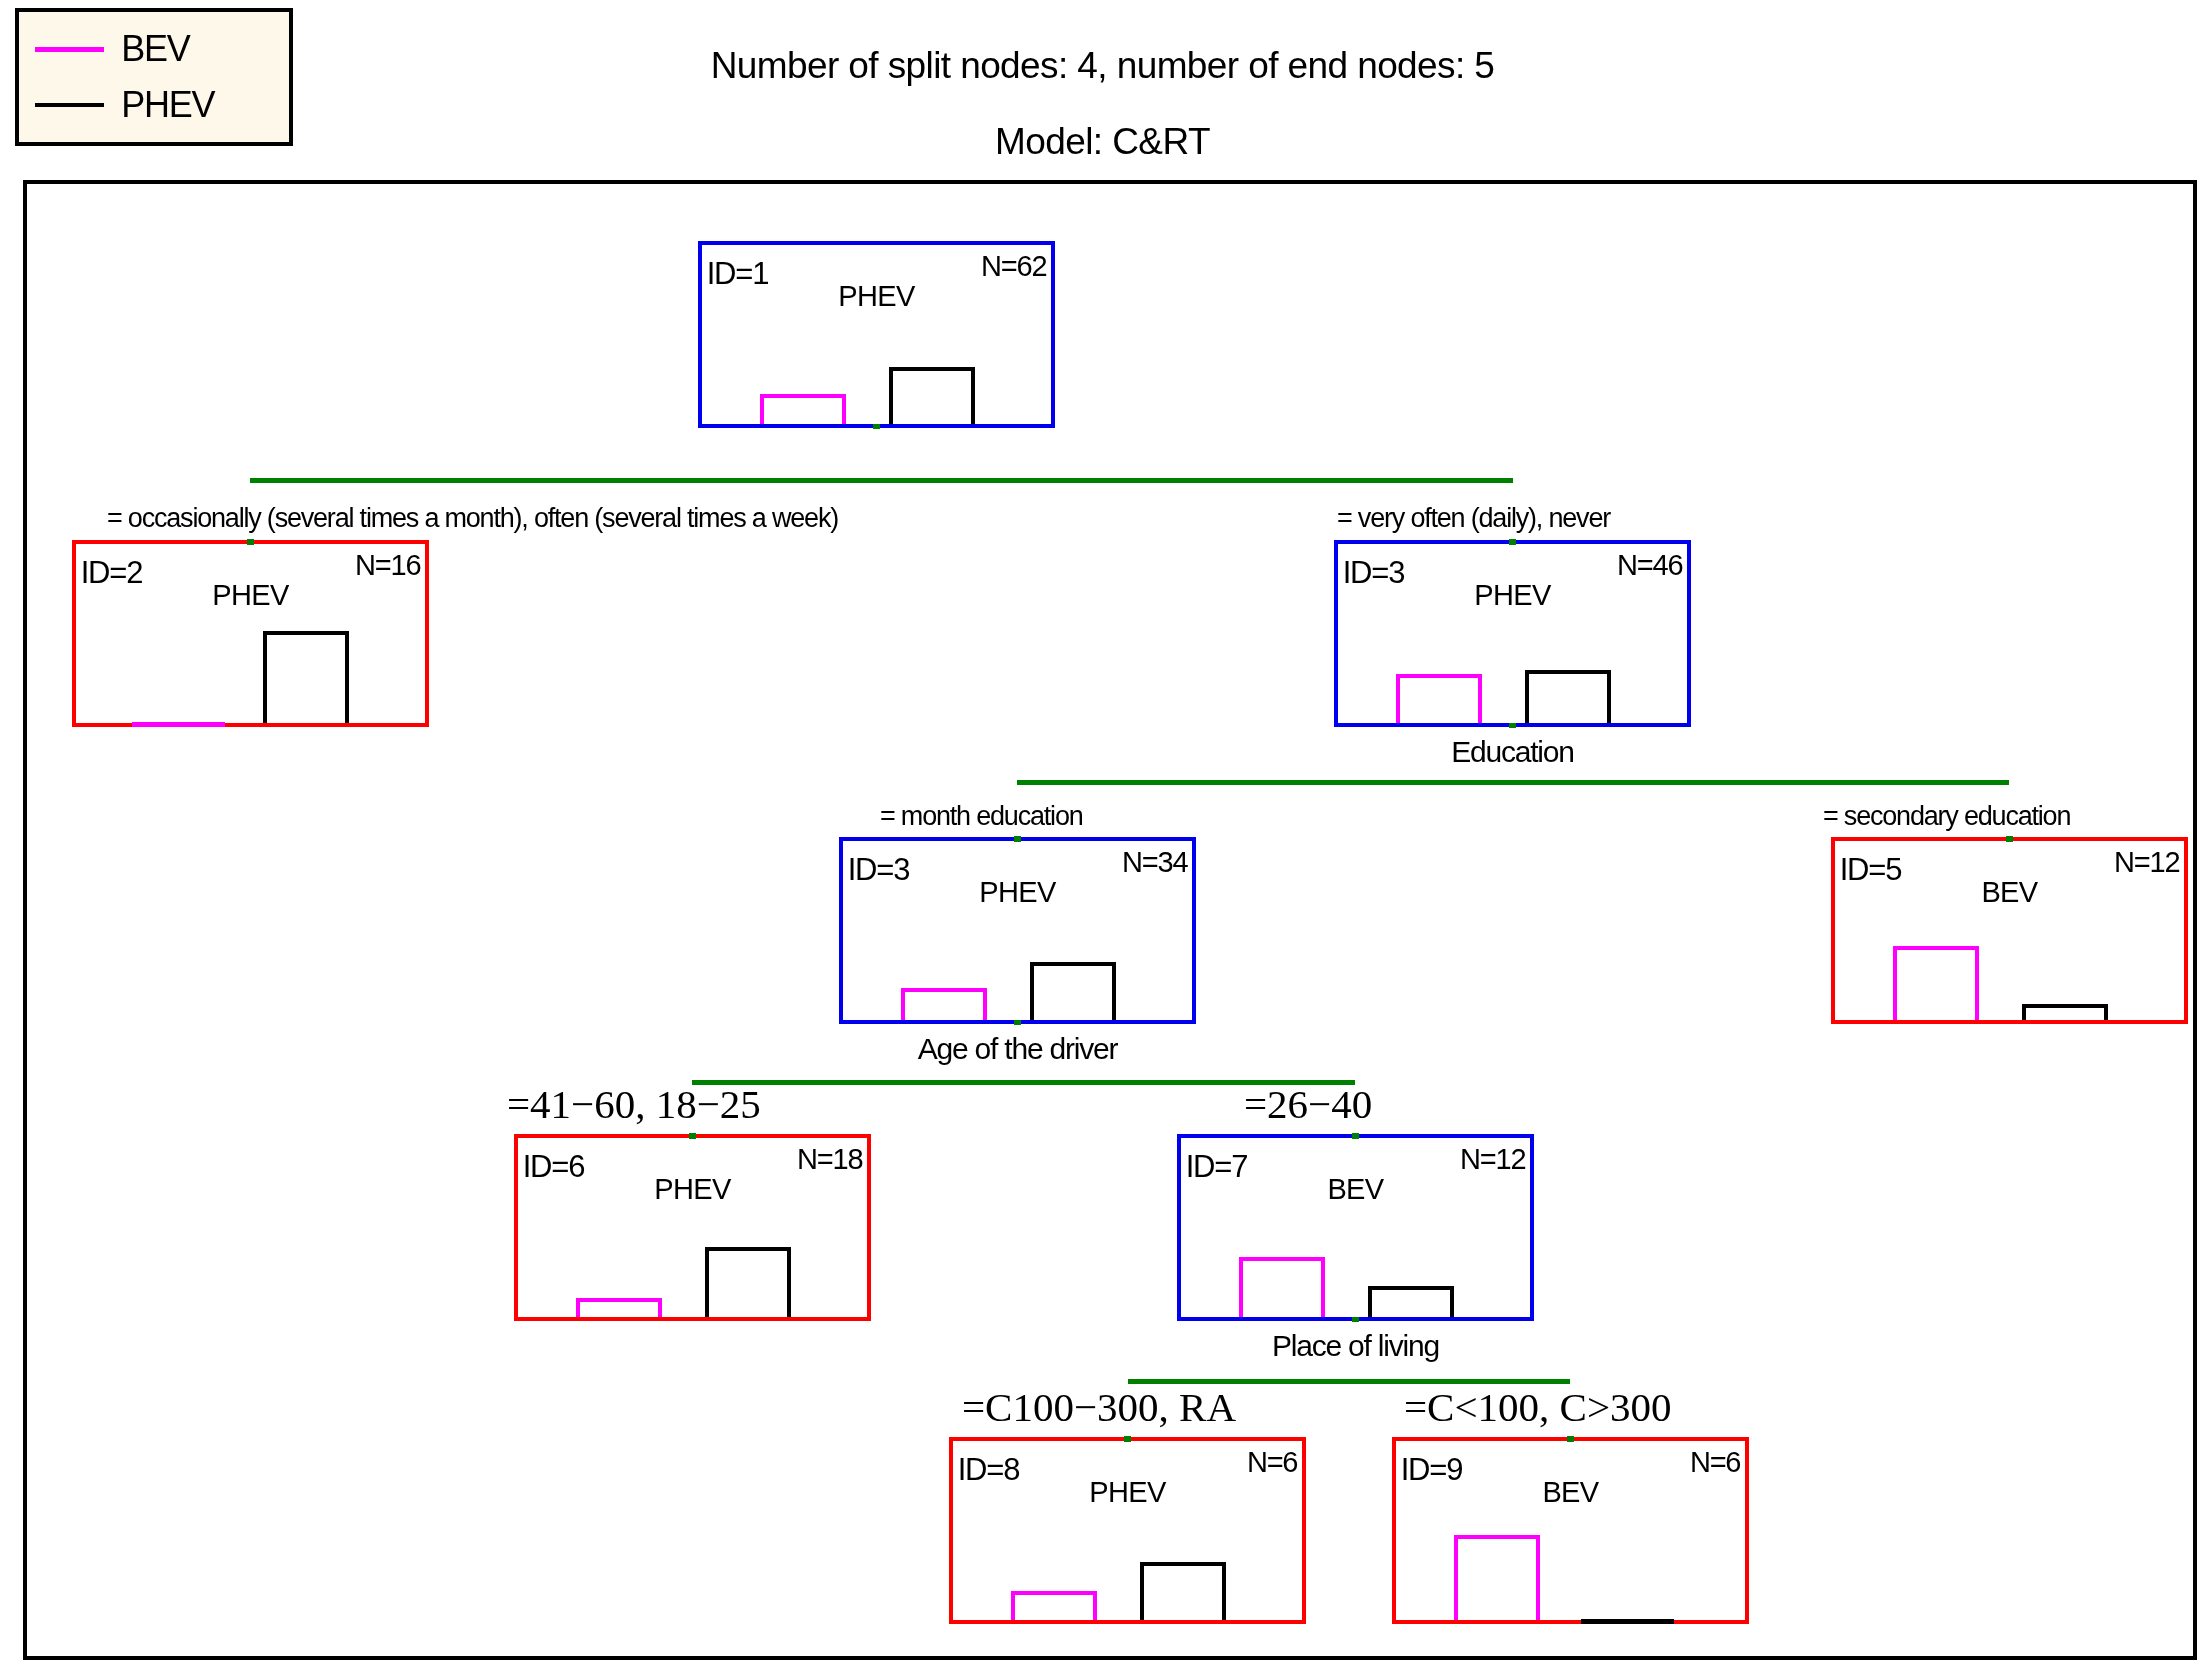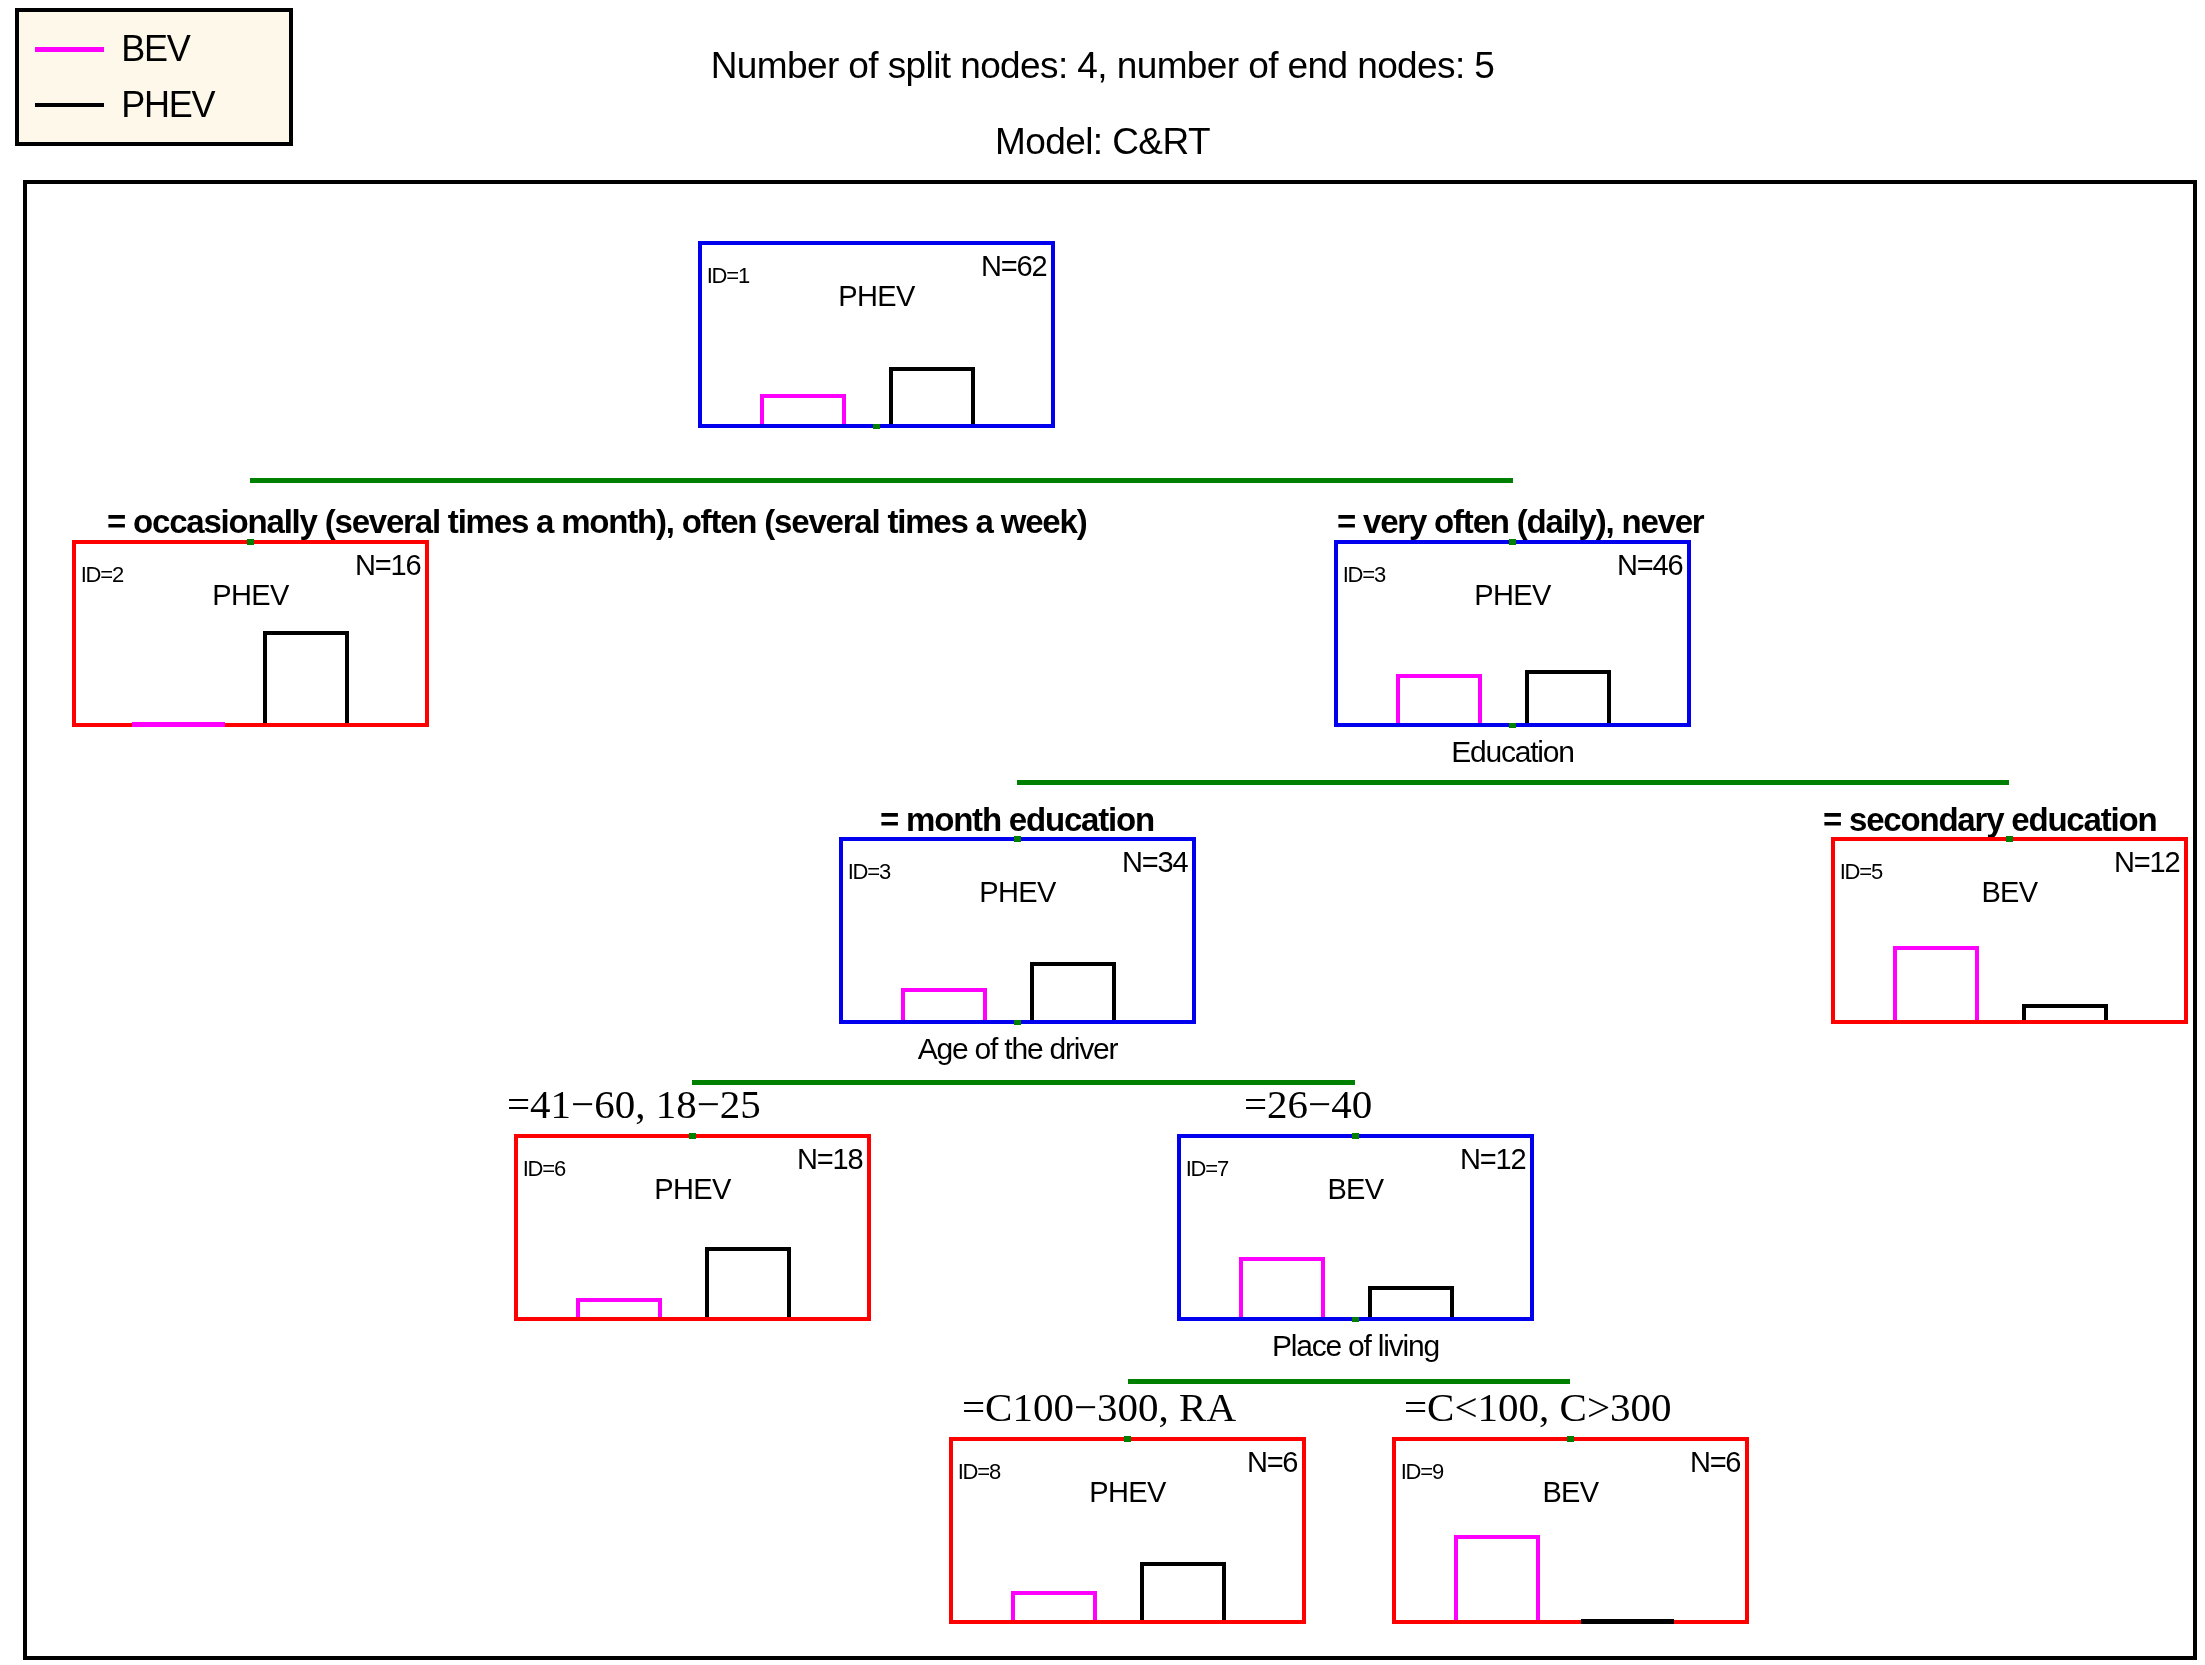--- a/index.html
+++ b/index.html
@@ -23,21 +23,21 @@
   
   .tree-frame{position:absolute;left:23px;top:180px;width:2174px;height:1480px;
               border:4.1px solid #000;box-sizing:border-box;background:#fff;}
   .tree-layer{position:absolute;left:0;top:0;width:100%;height:100%;}
 
   
   .node{position:absolute;width:357px;height:187px;box-sizing:border-box;background:#fff;
         border:4.1px solid #000;}
   .node.split{border-color:#0000ee;}
   .node.end{border-color:#ff0000;}
-  .nid{position:absolute;left:4.7px;top:20px;font-size:22px;letter-spacing:-1.2px;line-height:1;}
+  .nid{position:absolute;left:4.7px;top:13px;font-size:31px;letter-spacing:-1.2px;line-height:1;}
   .nn{position:absolute;right:4.7px;top:7px;font-size:29px;letter-spacing:-1.2px;line-height:1;}
   .ncls{position:absolute;left:0;right:0;top:37px;text-align:center;font-size:29px;
         letter-spacing:-0.6px;line-height:1;}
 
   
   .bar{position:absolute;bottom:0;width:86px;box-sizing:border-box;background:#fff;
        border:4.1px solid #000;border-bottom:none;}
   .bar.bev{left:58px;border-color:#ff00ff;}
   .bar.phev{left:187px;border-color:#000;}
   .flat{position:absolute;bottom:-4.1px;height:5.2px;width:93px;}
@@ -47,21 +47,21 @@
   
   .branch-line{position:absolute;height:4.7px;background:#008000;}
   .stub{position:absolute;left:50%;margin-left:-3.5px;width:7px;height:5.2px;background:#008000;}
   .stub.top{top:-4.7px;}
   .stub.bot{bottom:-4.7px;}
 
   
   .split-label{position:absolute;width:581px;text-align:center;font-size:30px;
                letter-spacing:-1.2px;line-height:1;white-space:nowrap;}
   .cond{position:absolute;white-space:nowrap;line-height:1;}
-  .cond.sans{font-size:33px;letter-spacing:-1.2px;font-weight:bold;}
+  .cond.sans{font-size:27px;letter-spacing:-1.2px;}
   .cond.serif{font-family:"Liberation Serif",serif;font-size:41px;letter-spacing:0;}
 </style>
 </head>
 <body>
 
 <div class="canvas">
 
   <div class="legend">
     <div class="legend-row">
       <div class="legend-swatch" style="background:#ff00ff;"></div>

